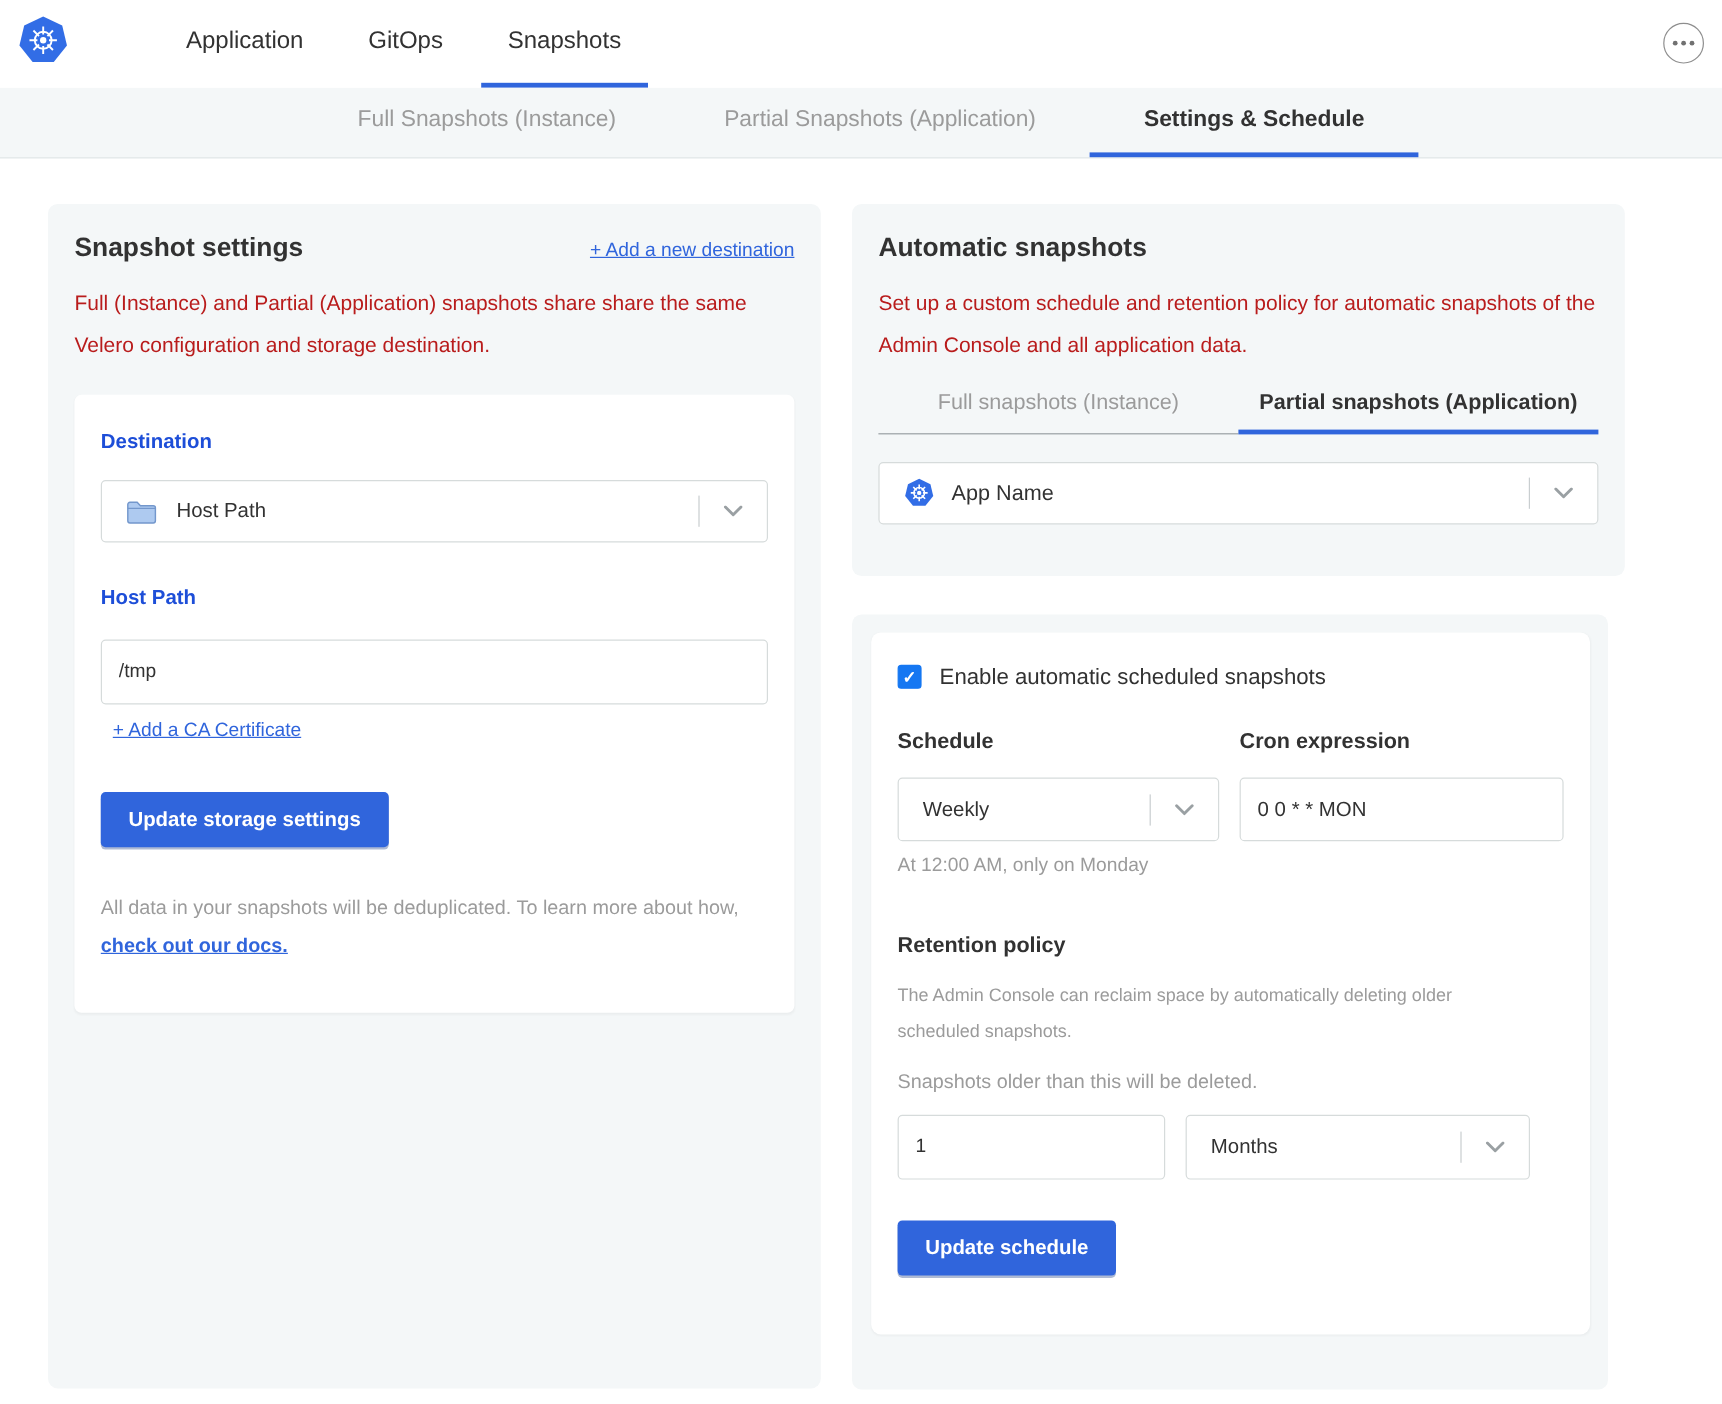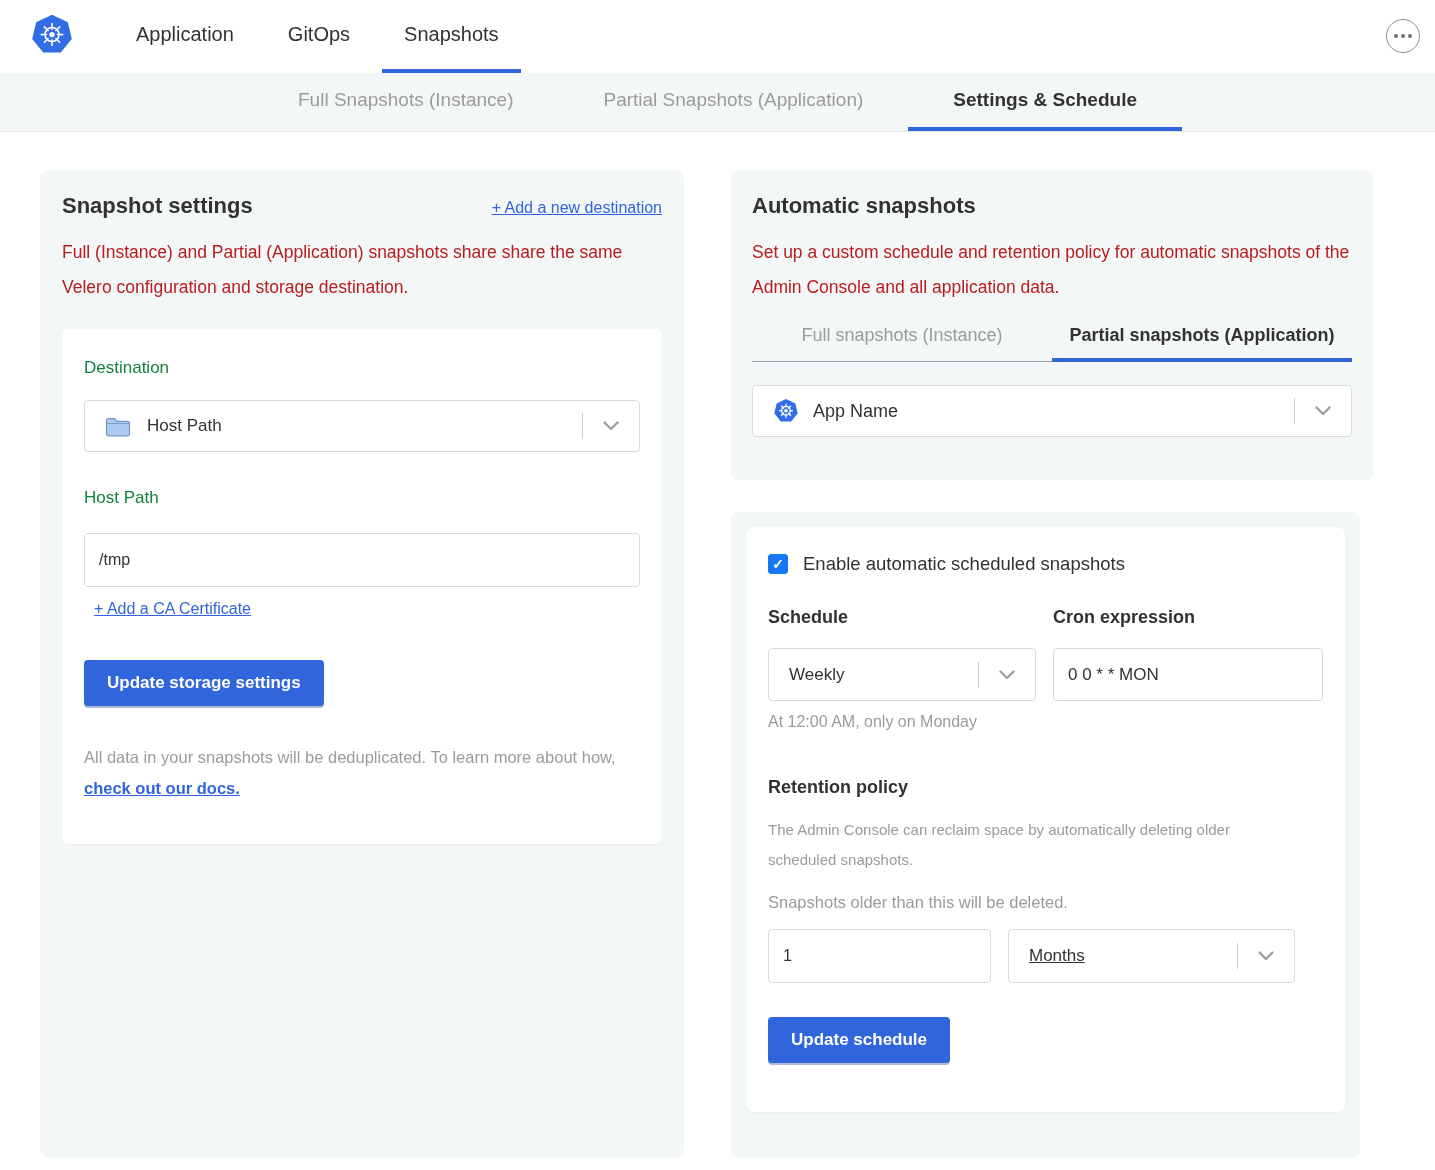--- a/index.html
+++ b/index.html
@@ -11,22 +11,23 @@
     position: relative;
     overflow: hidden;
   }
 
   
   .topnav {
     height: 73px;
     background: #ffffff;
     display: flex;
     align-items: stretch;
-    padding-left: 30px;
+    padding-left: 14px;
     position: relative;
+    gap: 35px;
   }
   .logo-wrap { display: flex; align-items: center; margin-right: 40px; }
   .nav-tabs { display: flex; align-items: stretch; }
   .nav-tab {
     display: flex; align-items: center;
     padding: 0 22px;
     font-size: 20px;
     color: #323232;
     cursor: pointer;
     border-bottom: 4px solid transparent;
@@ -62,42 +63,42 @@
     cursor: pointer;
     border-bottom: 4px solid transparent;
   }
   .subnav-tab.active {
     color: #323232;
     font-weight: bold;
     border-bottom-color: #3065dc;
   }
 
   
-  .main { display: flex; gap: 46px; padding: 38px 40px 0 40px; align-items: flex-start; }
+  .main { display: flex; gap: 26px; padding: 38px 40px 0 40px; align-items: flex-start; }
   .card { background: #f4f7f8; border-radius: 8px; }
   .card-left { width: 644px; height: 987px; padding: 23px 22px; }
   .col-right { width: 646px; }
   .card-right-top { width: 644px; height: 310px; padding: 23px 22px; }
   .card-right-bottom { width: 630px; margin-top: 32px; padding: 15px 15px 46px 16px; height: 646px; }
 
   h2.card-title { font-size: 22px; font-weight: bold; color: #323232; }
   .link { color: #3065dc; text-decoration: underline; cursor: pointer; }
   .desc { font-size: 17.5px; line-height: 35px; color: #b91c1c; margin-top: 16px; }
 
   
   .left-head { display: flex; justify-content: space-between; align-items: baseline; }
   .add-dest { font-size: 16px; }
   .white-panel {
     background: #ffffff;
     border-radius: 6px;
     margin-top: 24px;
     padding: 29px 22px 40px 22px;
     box-shadow: 0 1px 2px rgba(0,0,0,0.04);
   }
-  .field-label { font-size: 17px; font-weight: normal; color: #15803d; }
+  .field-label { font-size: 17px; font-weight: bold; color: #1d4ed8; }
 
   .selectbox {
     margin-top: 22px;
     height: 52px;
     background: #fff;
     border: 1px solid #d6dbdb;
     border-radius: 4px;
     display: flex;
     align-items: center;
     padding-left: 20px;
@@ -185,21 +186,21 @@
   .grid-label { font-size: 18px; font-weight: bold; color: #323232; }
   .sched-grid .selectbox, .sched-grid .text-input { margin-top: 20px; height: 53px; }
   .cron-input { font-size: 17px; }
   .cron-human { font-size: 16px; color: #9b9b9b; margin-top: 12px; }
 
   .retention-title { margin-top: 46px; font-size: 18px; font-weight: bold; }
   .retention-desc { font-size: 15px; line-height: 30px; color: #9b9b9b; margin-top: 17px; width: 524px; }
   .retention-hint { font-size: 16.5px; color: #9b9b9b; margin-top: 18px; }
   .retention-row { display: flex; gap: 17px; margin-top: 17px; }
   .retention-row .text-input { width: 223px; height: 54px; margin-top: 0; }
-  .retention-row .selectbox { width: 287px; height: 54px; margin-top: 0; text-decoration: underline; }
+  .retention-row .selectbox { width: 287px; height: 54px; margin-top: 0; }
   .mt-34 { margin-top: 34px; }
 </style>
 </head>
 <body>
 
 <header class="topnav">
   <div class="logo-wrap">
     <span>
       <svg width="44" height="44" viewBox="0 0 100 100">
         <polygon points="50,4 86,21 95,59 70,90 30,90 5,59 14,21" fill="#326de6"></polygon>

